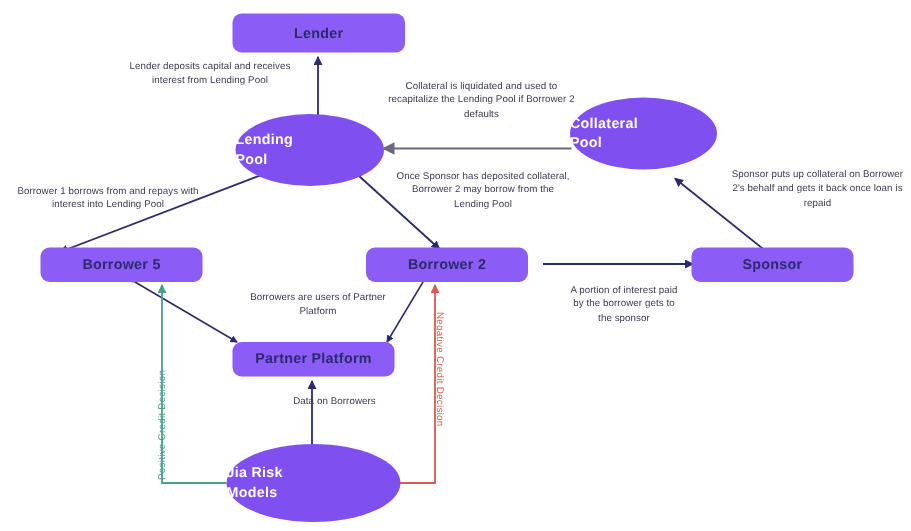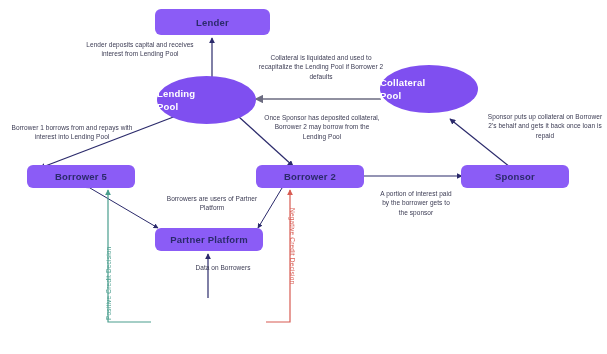--- a/index.html
+++ b/index.html
@@ -135,32 +135,36 @@
 
   <div class="node-ellipse" style="left:380px;top:65px;width:98px;height:48px;">
     <span>Collateral</span>
     <span>Pool</span>
   </div>
 
   <div class="node-box" style="left:27px;top:165px;width:108px;height:23px;">
     <span>Borrower 5</span>
   </div>
 
-  <div class="node-box" style="left:256px;top:165px;width:108px;height:23px;">
+  <div class="node-box" style="left:244px;top:165px;width:108px;height:23px;">
     <span>Borrower 2</span>
   </div>
 
   <div class="node-box" style="left:461px;top:165px;width:108px;height:23px;">
     <span>Sponsor</span>
   </div>
 
   <div class="node-box" style="left:155px;top:228px;width:108px;height:23px;">
     <span>Partner Platform</span>
   </div>
 
+  <div class="node-ellipse" style="left:151px;top:296px;width:116px;height:52px;">
+    <span>Jia Risk</span>
+    <span>Models</span>
+  </div>
 
   <div class="caption" style="left:76px;top:40px;width:128px;">Lender deposits capital and receives interest from Lending Pool</div>
 
   <div class="caption" style="left:256px;top:53px;width:130px;">Collateral is liquidated and used to recapitalize the Lending Pool if Borrower 2 defaults</div>
 
   <div class="caption" style="left:485px;top:112px;width:120px;">Sponsor puts up collateral on Borrower 2's behalf and gets it back once loan is repaid</div>
 
   <div class="caption" style="left:262px;top:113px;width:120px;">Once Sponsor has deposited collateral, Borrower 2 may borrow from the Lending Pool</div>
 
   <div class="caption" style="left:10px;top:123px;width:124px;">Borrower 1 borrows from and repays with interest into Lending Pool</div>

